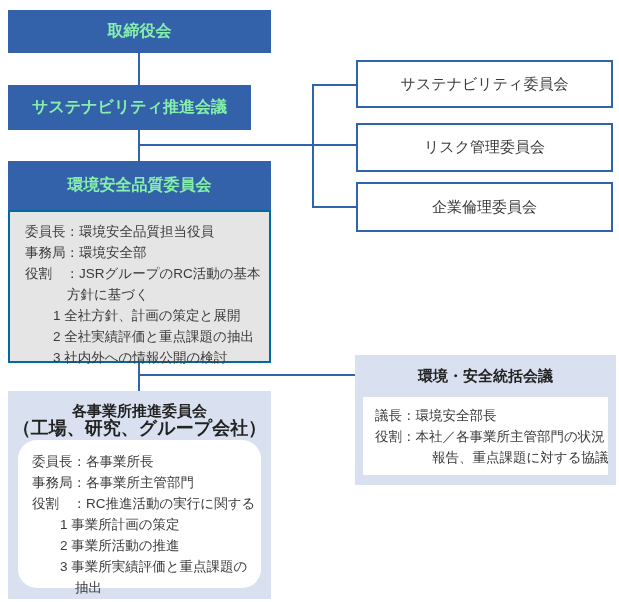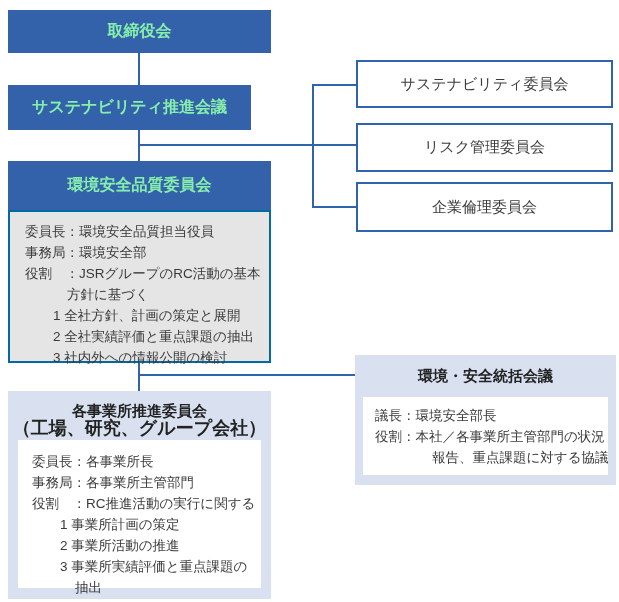--- a/index.html
+++ b/index.html
@@ -79,21 +79,21 @@
     <div class="line i1">3 社内外への情報公開の検討</div>
   </div>
 
   <div class="conn" style="left:138px; top:363px; width:2px; height:28px;"></div>
 
   <div class="conn" style="left:138px; top:374px; width:217px; height:2px;"></div>
 
   <div class="panel" style="left:8px; top:391px; width:263px; height:208px; padding-top:10px;">
     <div class="ptitle">各事業所推進委員会</div>
     <div class="psub">（工場、研究、グループ会社）</div>
-    <div class="inner" style="left:10px; top:49px; width:243px; height:148px; padding:11px 4px 0 14px;">
+    <div class="inner" style="left:10px; top:49px; width:243px; height:148px; padding:11px 4px 0 14px;border-radius:19px;">
       <div class="line">委員長：各事業所長</div>
       <div class="line">事務局：各事業所主管部門</div>
       <div class="line">役割　：RC推進活動の実行に関する</div>
       <div class="line i1">1 事業所計画の策定</div>
       <div class="line i1">2 事業所活動の推進</div>
       <div class="line i1">3 事業所実績評価と重点課題の</div>
       <div class="line i3">抽出</div>
     </div>
   </div>
 

